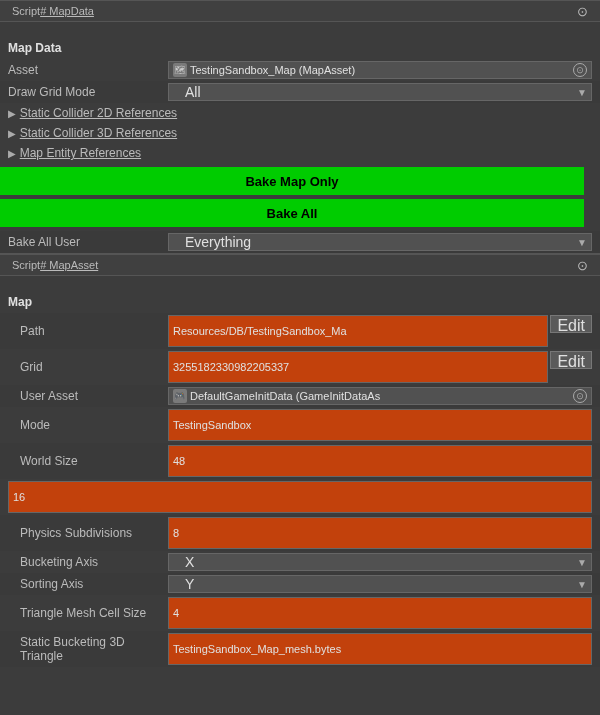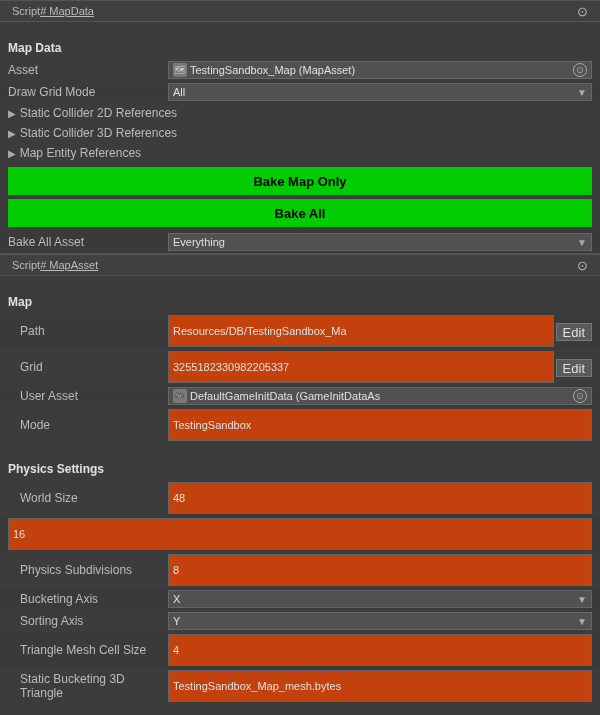--- a/index.html
+++ b/index.html
@@ -96,26 +96,25 @@
       flex: 1;
       gap: 2px;
     }
     .field-input-with-btn .field-input {
       flex: 1;
     }
     .edit-btn {
       background: #5a5a5a;
       border: 1px solid #777;
       color: #e0e0e0;
-      font-size: 13px;
+      font-size: 16px;
       padding: 1px 6px;
       height: 18px;
       cursor: pointer;
       white-space: nowrap;
-      margin-top: 8px;
     }
 
     
     .object-ref {
       display: flex;
       align-items: center;
       background: #515151;
       border: 1px solid #666;
       height: 18px;
       padding: 0 4px;
@@ -161,22 +160,23 @@
       align-items: center;
       background: #515151;
       border: 1px solid #666;
       height: 18px;
       padding: 0 4px;
       flex: 1;
       cursor: pointer;
     }
     .dropdown-text {
       flex: 1;
-      font-size: 11px;
-      color: #e0e0e0;
+      font-size: 14px;
+      color: #e0e0e0;
+      margin-left: 12px;
     }
     .dropdown-arrow {
       font-size: 10px;
       color: #aaa;
     }
 
     
     .collapsible-row {
       display: flex;
       align-items: center;
@@ -185,31 +185,32 @@
       cursor: pointer;
     }
     .collapse-arrow {
       margin-right: 4px;
       font-size: 10px;
       color: #aaa;
     }
     .collapsible-label {
       color: #bbb;
       font-size: 12px;
+      text-decoration: underline;
     }
 
     
     .green-button {
       background: #00cc00;
       border: none;
       color: #000;
       font-size: 13px;
       font-weight: bold;
       width: calc(100% - 16px);
-      margin: 4px 8px;
+      margin: 4px 0;
       height: 28px;
       cursor: pointer;
       display: block;
     }
 
     
     .separator {
       height: 1px;
       background: #555;
       margin: 0;
@@ -262,21 +263,21 @@
   <div class="collapsible-row">
     <span class="collapse-arrow">▶</span>
     <span class="collapsible-label">Map Entity References</span>
   </div>
 
   <button class="green-button">Bake Map Only</button>
 
   <button class="green-button">Bake All</button>
 
   <div class="field-row">
-    <span class="field-label indent0">Bake All Asset</span>
+    <span class="field-label indent0">Bake All User</span>
     <div class="field-value-container">
       <div class="dropdown-container">
         <span class="dropdown-text">Everything</span>
         <span class="dropdown-arrow">▼</span>
       </div>
     </div>
   </div>
 
   <div class="separator"></div>
 
@@ -319,21 +320,20 @@
     </div>
   </div>
 
   <div class="field-row">
     <span class="field-label">Mode</span>
     <div class="field-value-container">
       <input class="field-input" type="text" value="TestingSandbox" readonly="" style="">
     </div>
   </div>
 
-  <div class="section-title">Physics Settings</div>
 
   <div class="field-row">
     <span class="field-label">World Size</span>
     <div class="field-value-container">
       <input class="field-input" type="text" value="48" style="">
     </div>
   </div>
 
   <div class="field-row">
     <div class="field-value-container">

